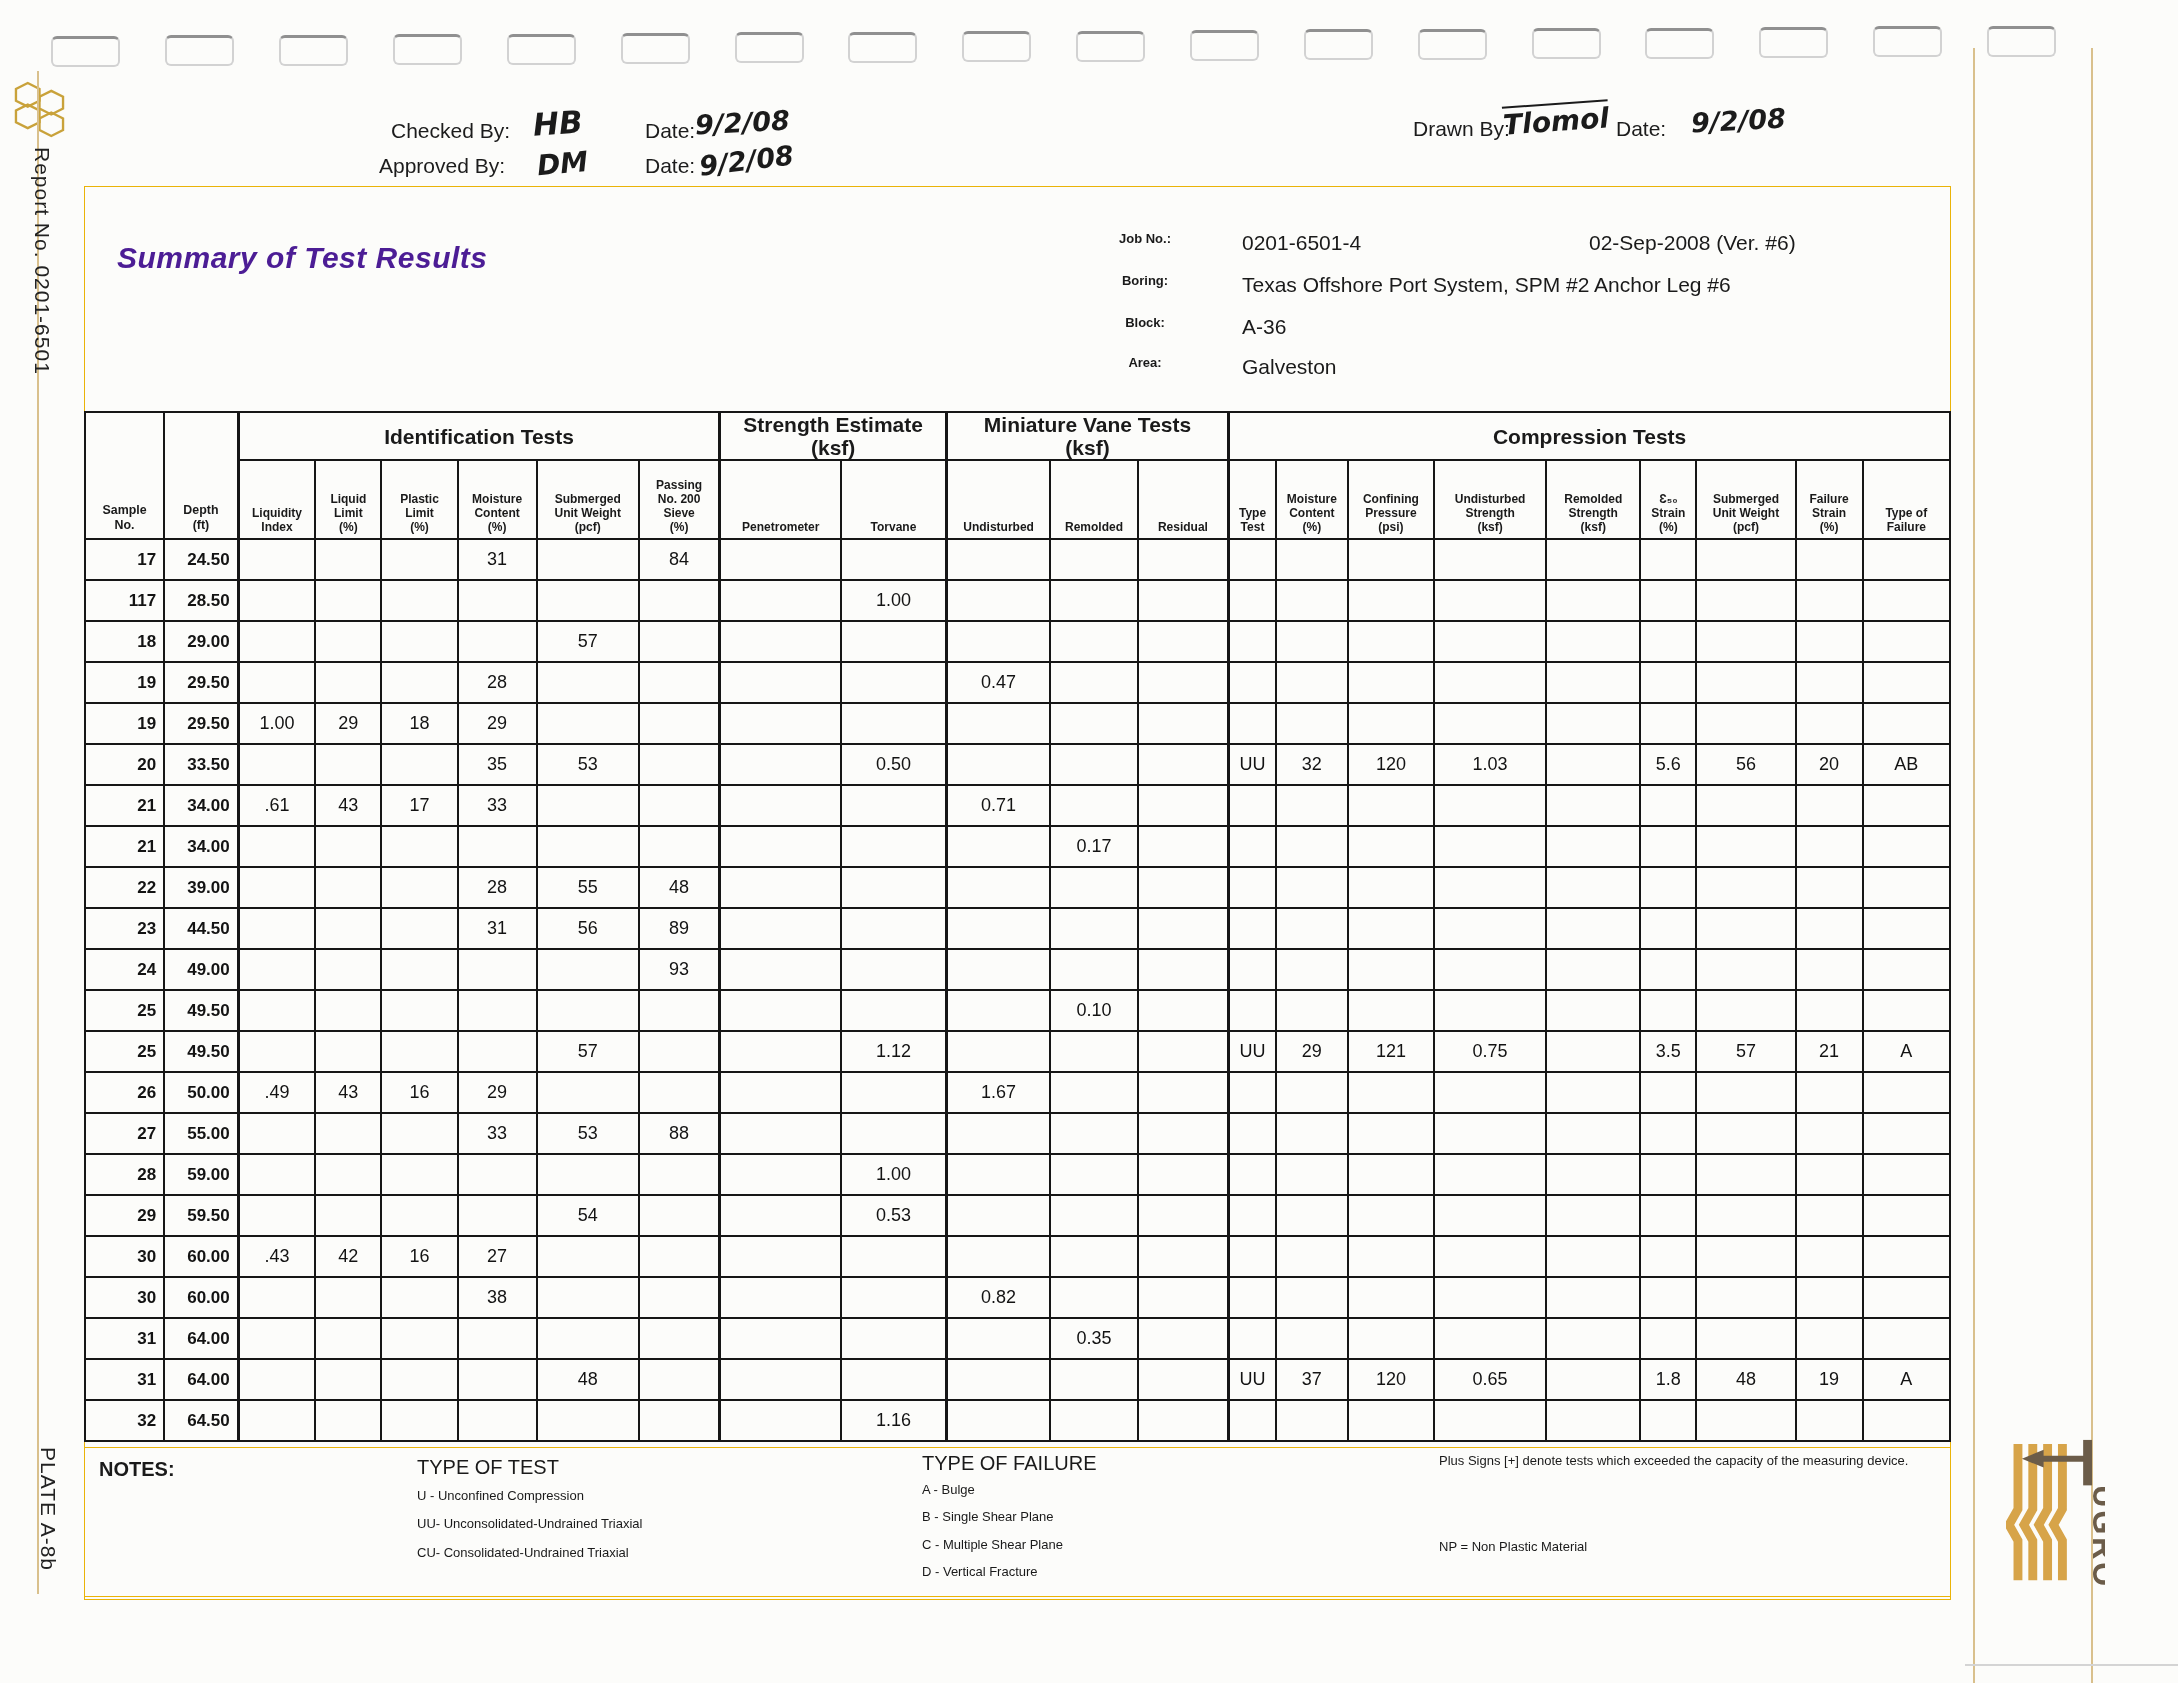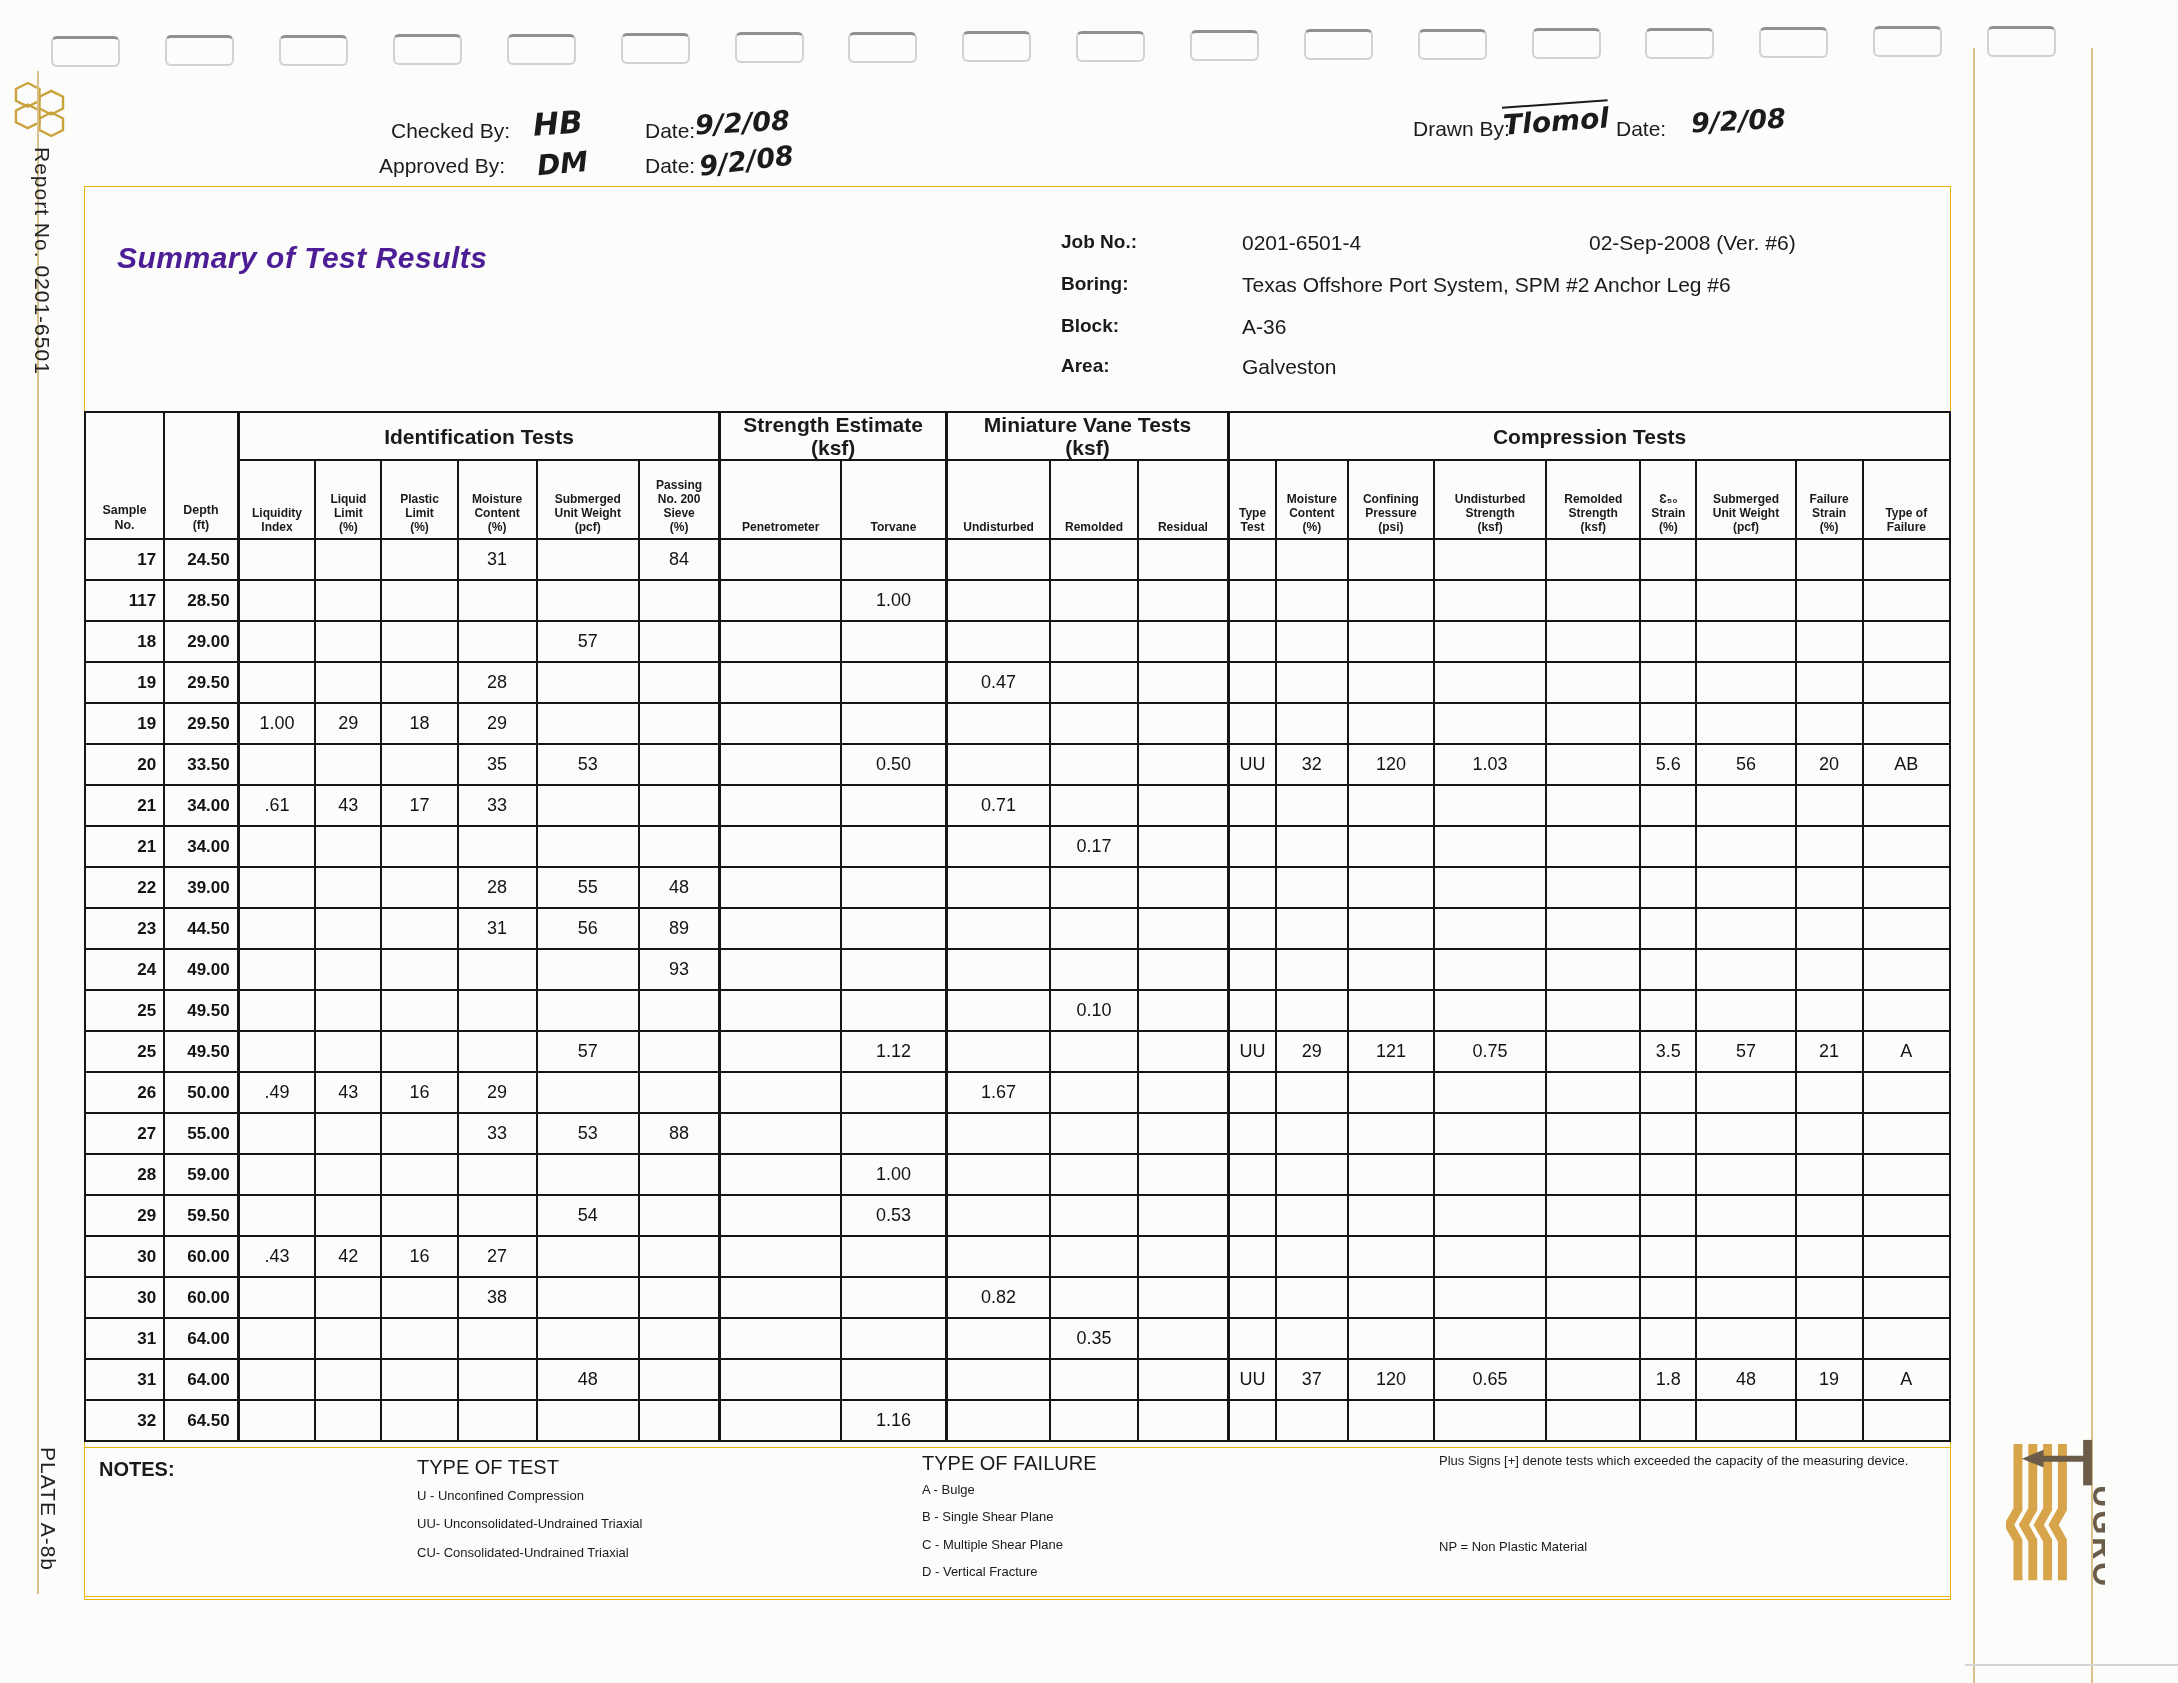--- a/index.html
+++ b/index.html
@@ -20,21 +20,21 @@
 
   
   .printed{position:absolute;font-size:21px;color:#1c1c1c;}
   .hand{position:absolute;font-style:italic;font-weight:bold;color:#1b1b1b;
         font-family:"DejaVu Sans", sans-serif;}
   .hand-ol{text-decoration:overline;}
 
   
   .frame{position:absolute;border:1px solid #eab308;box-sizing:border-box;background:transparent;}
   .page-title{position:absolute;font-size:30px;font-weight:bold;letter-spacing:0.5px;color:#4c1d95;font-style:italic;}
-  .job-label{position:absolute;font-size:19px;font-weight:bold;text-align:left;width:168px;}
+  .job-label{position:absolute;font-size:13px;font-weight:bold;text-align:center;width:168px;}
   .job-value{position:absolute;font-size:21px;}
 
   
   #results-table{position:absolute;left:84px;top:411px;border-collapse:collapse;table-layout:fixed;
                  width:1867px;background:transparent;}
   #results-table th,#results-table td{border:2px solid #161616;padding:0;overflow:hidden;}
   #results-table th.grp{font-size:21px;font-weight:bold;vertical-align:middle;text-align:center;height:44px;line-height:1.1;}
   #results-table th.col{font-size:12px;font-weight:bold;vertical-align:bottom;text-align:center;
                         padding-bottom:4px;line-height:1.18;height:73px;}
   #results-table th.corner{vertical-align:bottom;padding-bottom:6px;font-size:12.4px;}

